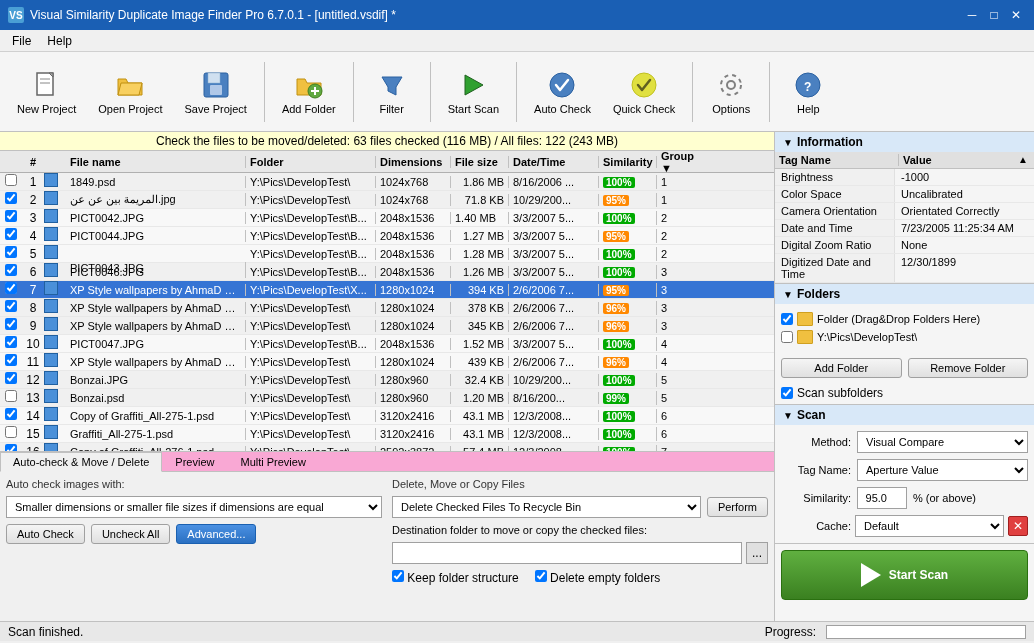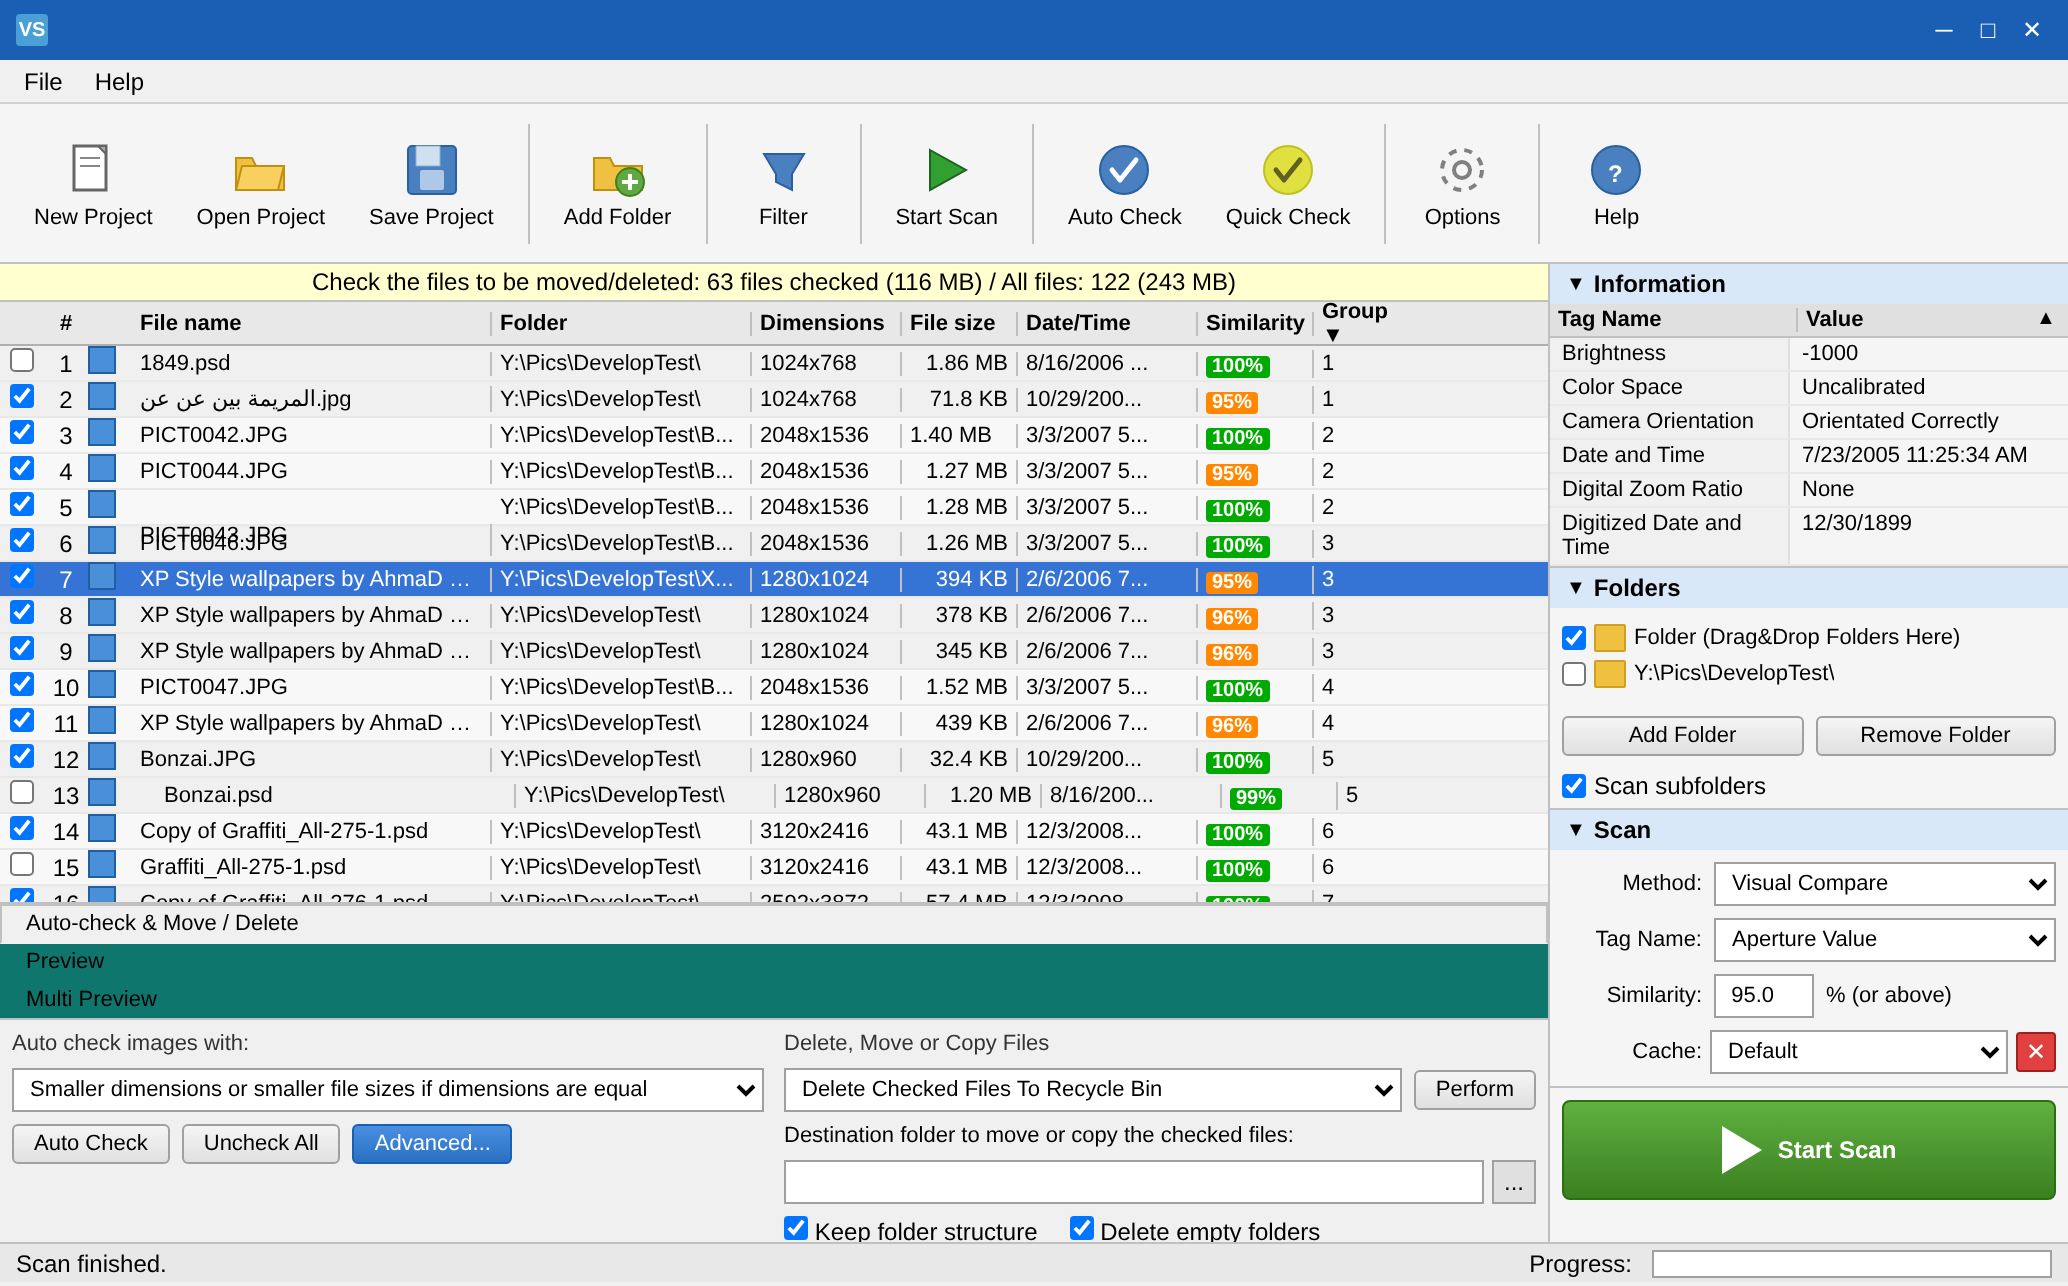--- a/index.html
+++ b/index.html
@@ -42,21 +42,21 @@
     
     .sim-badge { border-radius: 2px; padding: 0 3px; font-size: 10px; font-weight: bold; color: white; display: inline-block; }
     .sim-100 { background: #00aa00; }
     .sim-95 { background: #ff8800; }
     .sim-99 { background: #00aa00; }
     
     .thumb-icon { width: 14px; height: 14px; background: #4a90d9; border: 1px solid #2060a0; display: inline-block; }
     
     
     .bottom-panel { border-top: 1px solid #c0c0c0; background: #f0f0f0; height: 170px; display: flex; flex-direction: column; }
-    .bottom-tabs { display: flex; border-bottom: 1px solid #c0c0c0; background: #0f766e; flex-direction: column; }
+    .bottom-tabs { display: flex; border-bottom: 1px solid #c0c0c0; background: #f9a8d4; }
     .bottom-tab { padding: 3px 12px; cursor: pointer; border: 1px solid transparent; border-bottom: none; font-size: 11px; }
     .bottom-tab.active { background: #f0f0f0; border-color: #c0c0c0; border-bottom: 1px solid #f0f0f0; margin-bottom: -1px; }
     .bottom-content { display: flex; flex: 1; padding: 6px; gap: 10px; }
     .bottom-left { flex: 1; display: flex; flex-direction: column; gap: 6px; }
     .bottom-right { flex: 1; display: flex; flex-direction: column; gap: 6px; }
     .bottom-section-title { font-size: 11px; color: #333; }
     .auto-check-dropdown { width: 100%; border: 1px solid #a0a0a0; height: 22px; font-size: 11px; padding: 0 4px; background: white; }
     .check-buttons { display: flex; gap: 6px; }
     .btn { border: 1px solid #a0a0a0; padding: 3px 10px; cursor: pointer; font-size: 11px; background: linear-gradient(to bottom, #f5f5f5, #e0e0e0); border-radius: 3px; }
     .btn-blue { background: linear-gradient(to bottom, #4a90e2, #2a70c2); color: white; border-color: #1a60b0; }
@@ -117,20 +117,21 @@
     .cache-row { display: flex; align-items: center; gap: 4px; }
     .cache-dropdown { flex: 1; border: 1px solid #a0a0a0; height: 22px; font-size: 11px; padding: 0 4px; background: white; }
     .cache-clear-btn { width: 20px; height: 20px; background: #e04040; border: 1px solid #a02020; cursor: pointer; display: flex; align-items: center; justify-content: center; color: white; font-size: 12px; border-radius: 2px; }
   </style>
 </head>
 <body>
 
 <div class="title-bar">
   <div class="title-bar-left">
     <div class="title-bar-icon">VS</div>
+    <span>Visual Similarity Duplicate Image Finder Pro 6.7.0.1 - [untitled.vsdif] *</span>
   </div>
   <div class="title-bar-controls">
     <button class="title-bar-btn">─</button>
     <button class="title-bar-btn">□</button>
     <button class="title-bar-btn close">✕</button>
   </div>
 </div>
 
 <div class="menu-bar">
   <div class="menu-item">File</div>
@@ -404,21 +405,21 @@
     <div class="col-dim" style="font-size:11px;">1280x960</div>
     <div class="col-size" style="font-size:11px;text-align:right;">32.4 KB</div>
     <div class="col-date" style="font-size:11px;">10/29/200...</div>
     <div class="col-sim"><span class="sim-badge sim-100">100%</span></div>
     <div class="col-group" style="font-size:11px;">5</div>
   </div>
           <div class="file-row">
     <div class="col-check"><input type="checkbox" style=""></div>
     <div class="col-num">13</div>
     <div class="col-thumb"><div class="thumb-icon"></div></div>
-    <div class="col-name" style="font-size:11px;overflow:hidden;text-overflow:ellipsis;white-space:nowrap;margin-left:12px;">Bonzai.psd</div>
+    <div class="col-name" style="font-size:11px;overflow:hidden;text-overflow:ellipsis;white-space:nowrap;">Bonzai.psd</div>
     <div class="col-folder" style="font-size:11px;overflow:hidden;white-space:nowrap;">Y:\Pics\DevelopTest\</div>
     <div class="col-dim" style="font-size:11px;">1280x960</div>
     <div class="col-size" style="font-size:11px;text-align:right;">1.20 MB</div>
     <div class="col-date" style="font-size:11px;">8/16/200...</div>
     <div class="col-sim"><span class="sim-badge sim-99">99%</span></div>
     <div class="col-group" style="font-size:11px;">5</div>
   </div>
           <div class="file-row group-even">
     <div class="col-check"><input type="checkbox" checked="" style=""></div>
     <div class="col-num">14</div>

